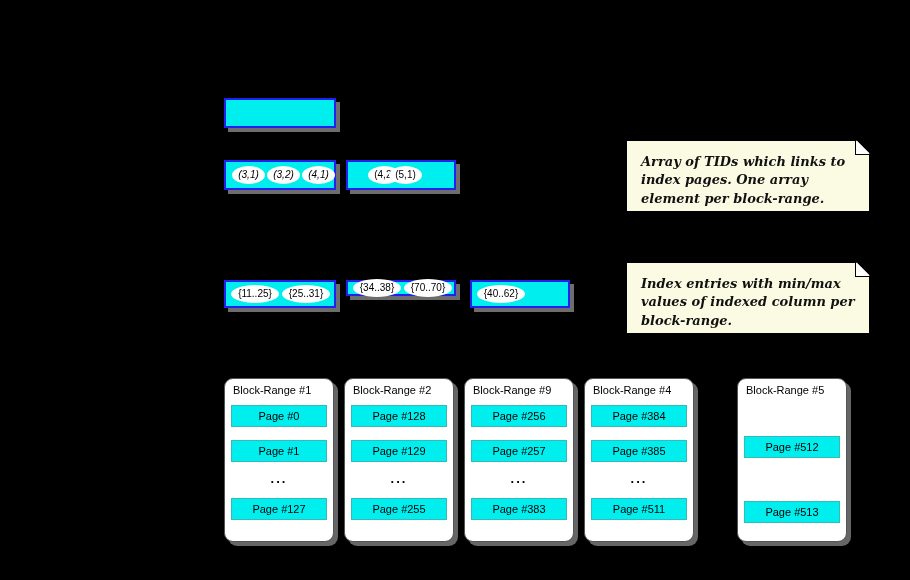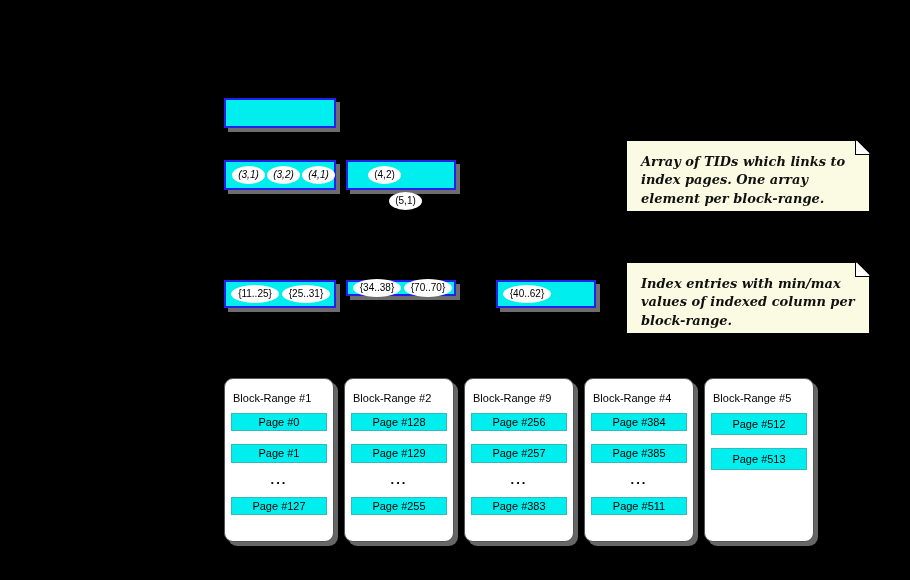--- a/index.html
+++ b/index.html
@@ -91,21 +91,21 @@
   
   .card {
     position: absolute;
     width: 110px;
     height: 164px;
     background: #ffffff;
     border: 1.5px solid #555555;
     border-radius: 9px;
     box-sizing: border-box;
     box-shadow: 4px 4px 0 rgba(120,120,120,0.85);
-    padding: 13px 7px;
+    padding: 5px 7px;
     display: flex;
     flex-direction: column;
     align-items: center;
   }
   .card-title {
     font-size: 11px;
     color: #000000;
     width: 100%;
     text-align: left;
     padding-left: 2px;
@@ -162,34 +162,34 @@
   </div>
 
   <div class="cyan-bar" style="left:224px; top:160px; width:112px; height:30px;font-style:italic;">
     <div class="pill" style="left:6px; width:33px; height:18px;">(3,1)</div>
     <div class="pill" style="left:41px; width:33px; height:18px;">(3,2)</div>
     <div class="pill" style="left:76px; width:33px; height:18px;">(4,1)</div>
   </div>
 
   <div class="cyan-bar" style="left:346px; top:160px; width:110px; height:30px;">
     <div class="pill" style="left:20px; width:33px; height:18px;">(4,2)</div>
-    <div class="pill" style="left:41px; width:33px; height:18px;margin-top:26px;">(5,1)</div>
+    <div class="pill" style="left:41px; width:33px; height:18px;">(5,1)</div>
   </div>
 
   <div class="cyan-bar" style="left:224px; top:280px; width:112px; height:28px;">
     <div class="pill" style="left:5px; width:48px; height:18px;">{11..25}</div>
     <div class="pill" style="left:56px; width:48px; height:18px;">{25..31}</div>
   </div>
 
   <div class="cyan-bar" style="left:346px; top:280px; width:110px; height:16px;">
     <div class="pill" style="left:5px; width:48px; height:18px;">{34..38}</div>
     <div class="pill" style="left:56px; width:48px; height:18px;">{70..70}</div>
   </div>
 
-  <div class="cyan-bar" style="left:496px; top:280px; width:100px; height:28px;">
+  <div class="cyan-bar" style="left:470px; top:280px; width:100px; height:28px;">
     <div class="pill" style="left:5px; width:48px; height:18px;">{40..62}</div>
   </div>
 
   <div class="note" style="left:626px; top:140px; width:244px; height:72px;">
     <span>Array of TIDs which links to index pages. One array element per block-range.</span>
     <span class="note-fold"></span>
   </div>
 
   <div class="note" style="left:626px; top:262px; width:244px; height:72px;">
     <span>Index entries with min/max values of indexed column per block-range.</span>
@@ -221,19 +221,19 @@
   </div>
 
   <div class="card" style="left:584px; top:378px;">
     <div class="card-title">Block-Range #4</div>
     <div class="page-box">Page #384</div>
     <div class="page-box">Page #385</div>
     <div class="page-ellipsis">...</div>
     <div class="page-box">Page #511</div>
   </div>
 
-  <div class="card" style="left:704px; top:378px;">
+  <div class="card" style="left:737px; top:378px;justify-content:space-between;">
     <div class="card-title">Block-Range #5</div>
     <div class="page-box">Page #512</div>
     <div class="page-box">Page #513</div>
   </div>
 
 </div>
 
 </body></html>

